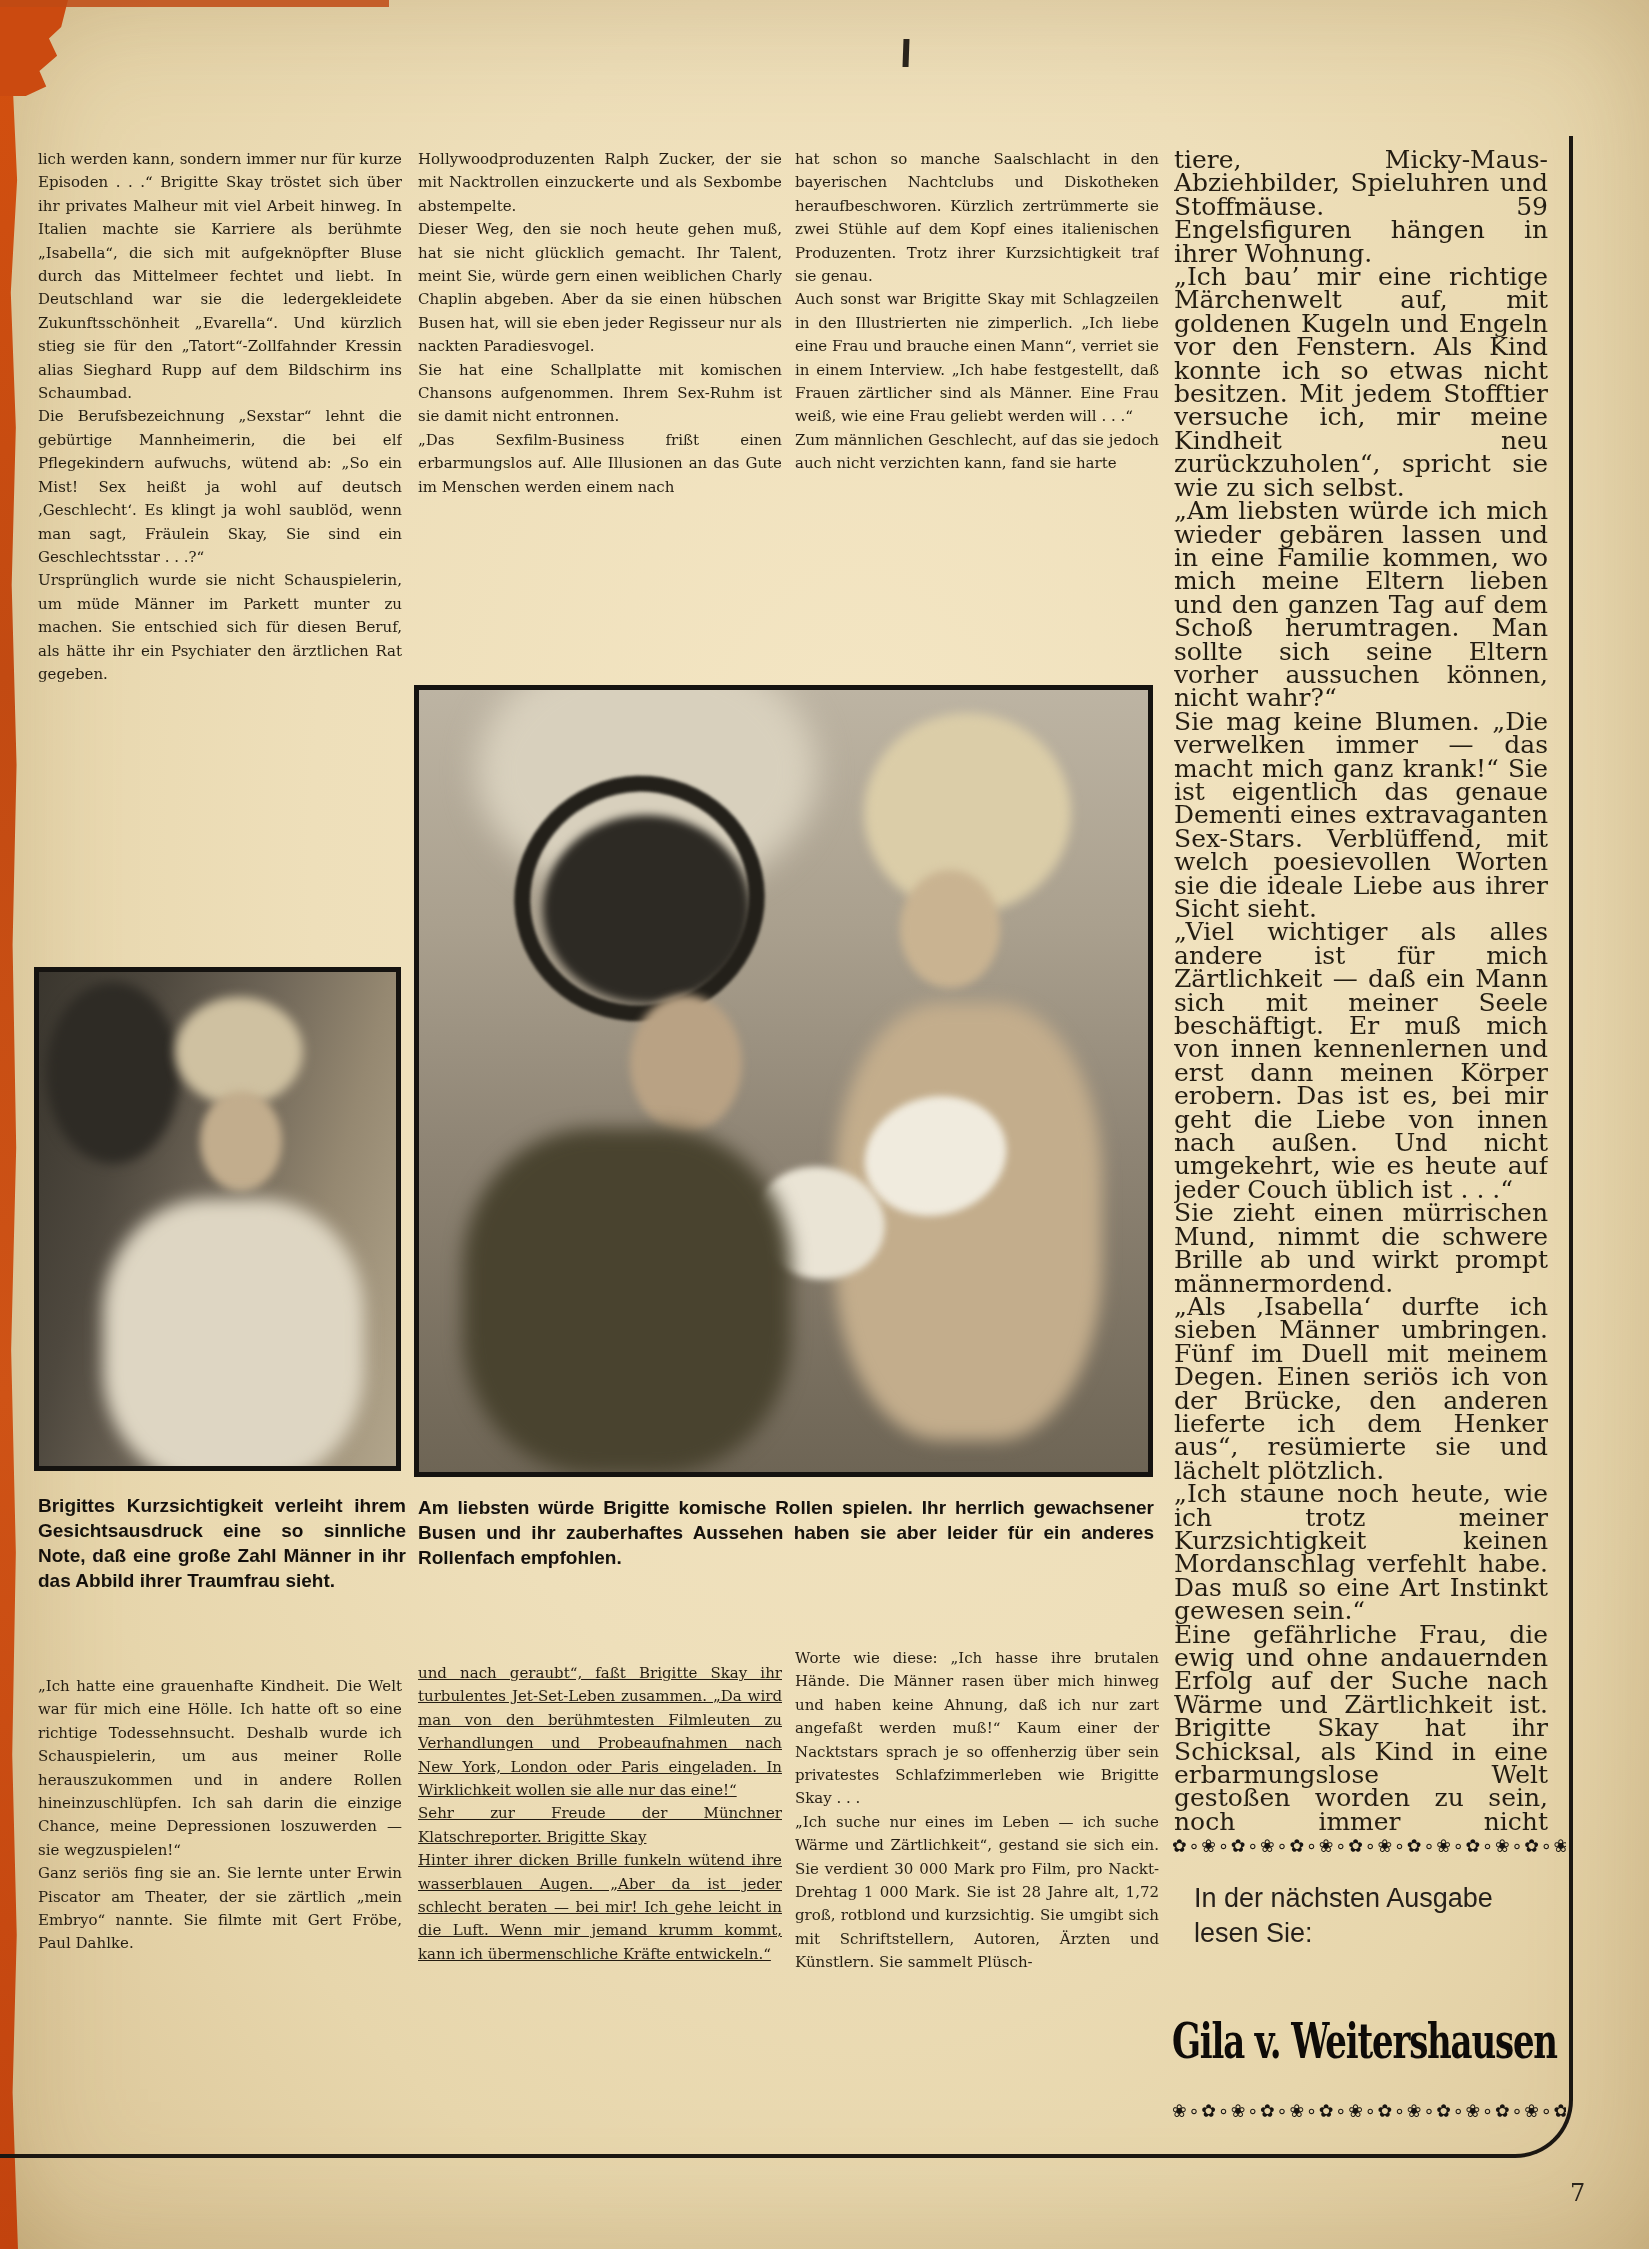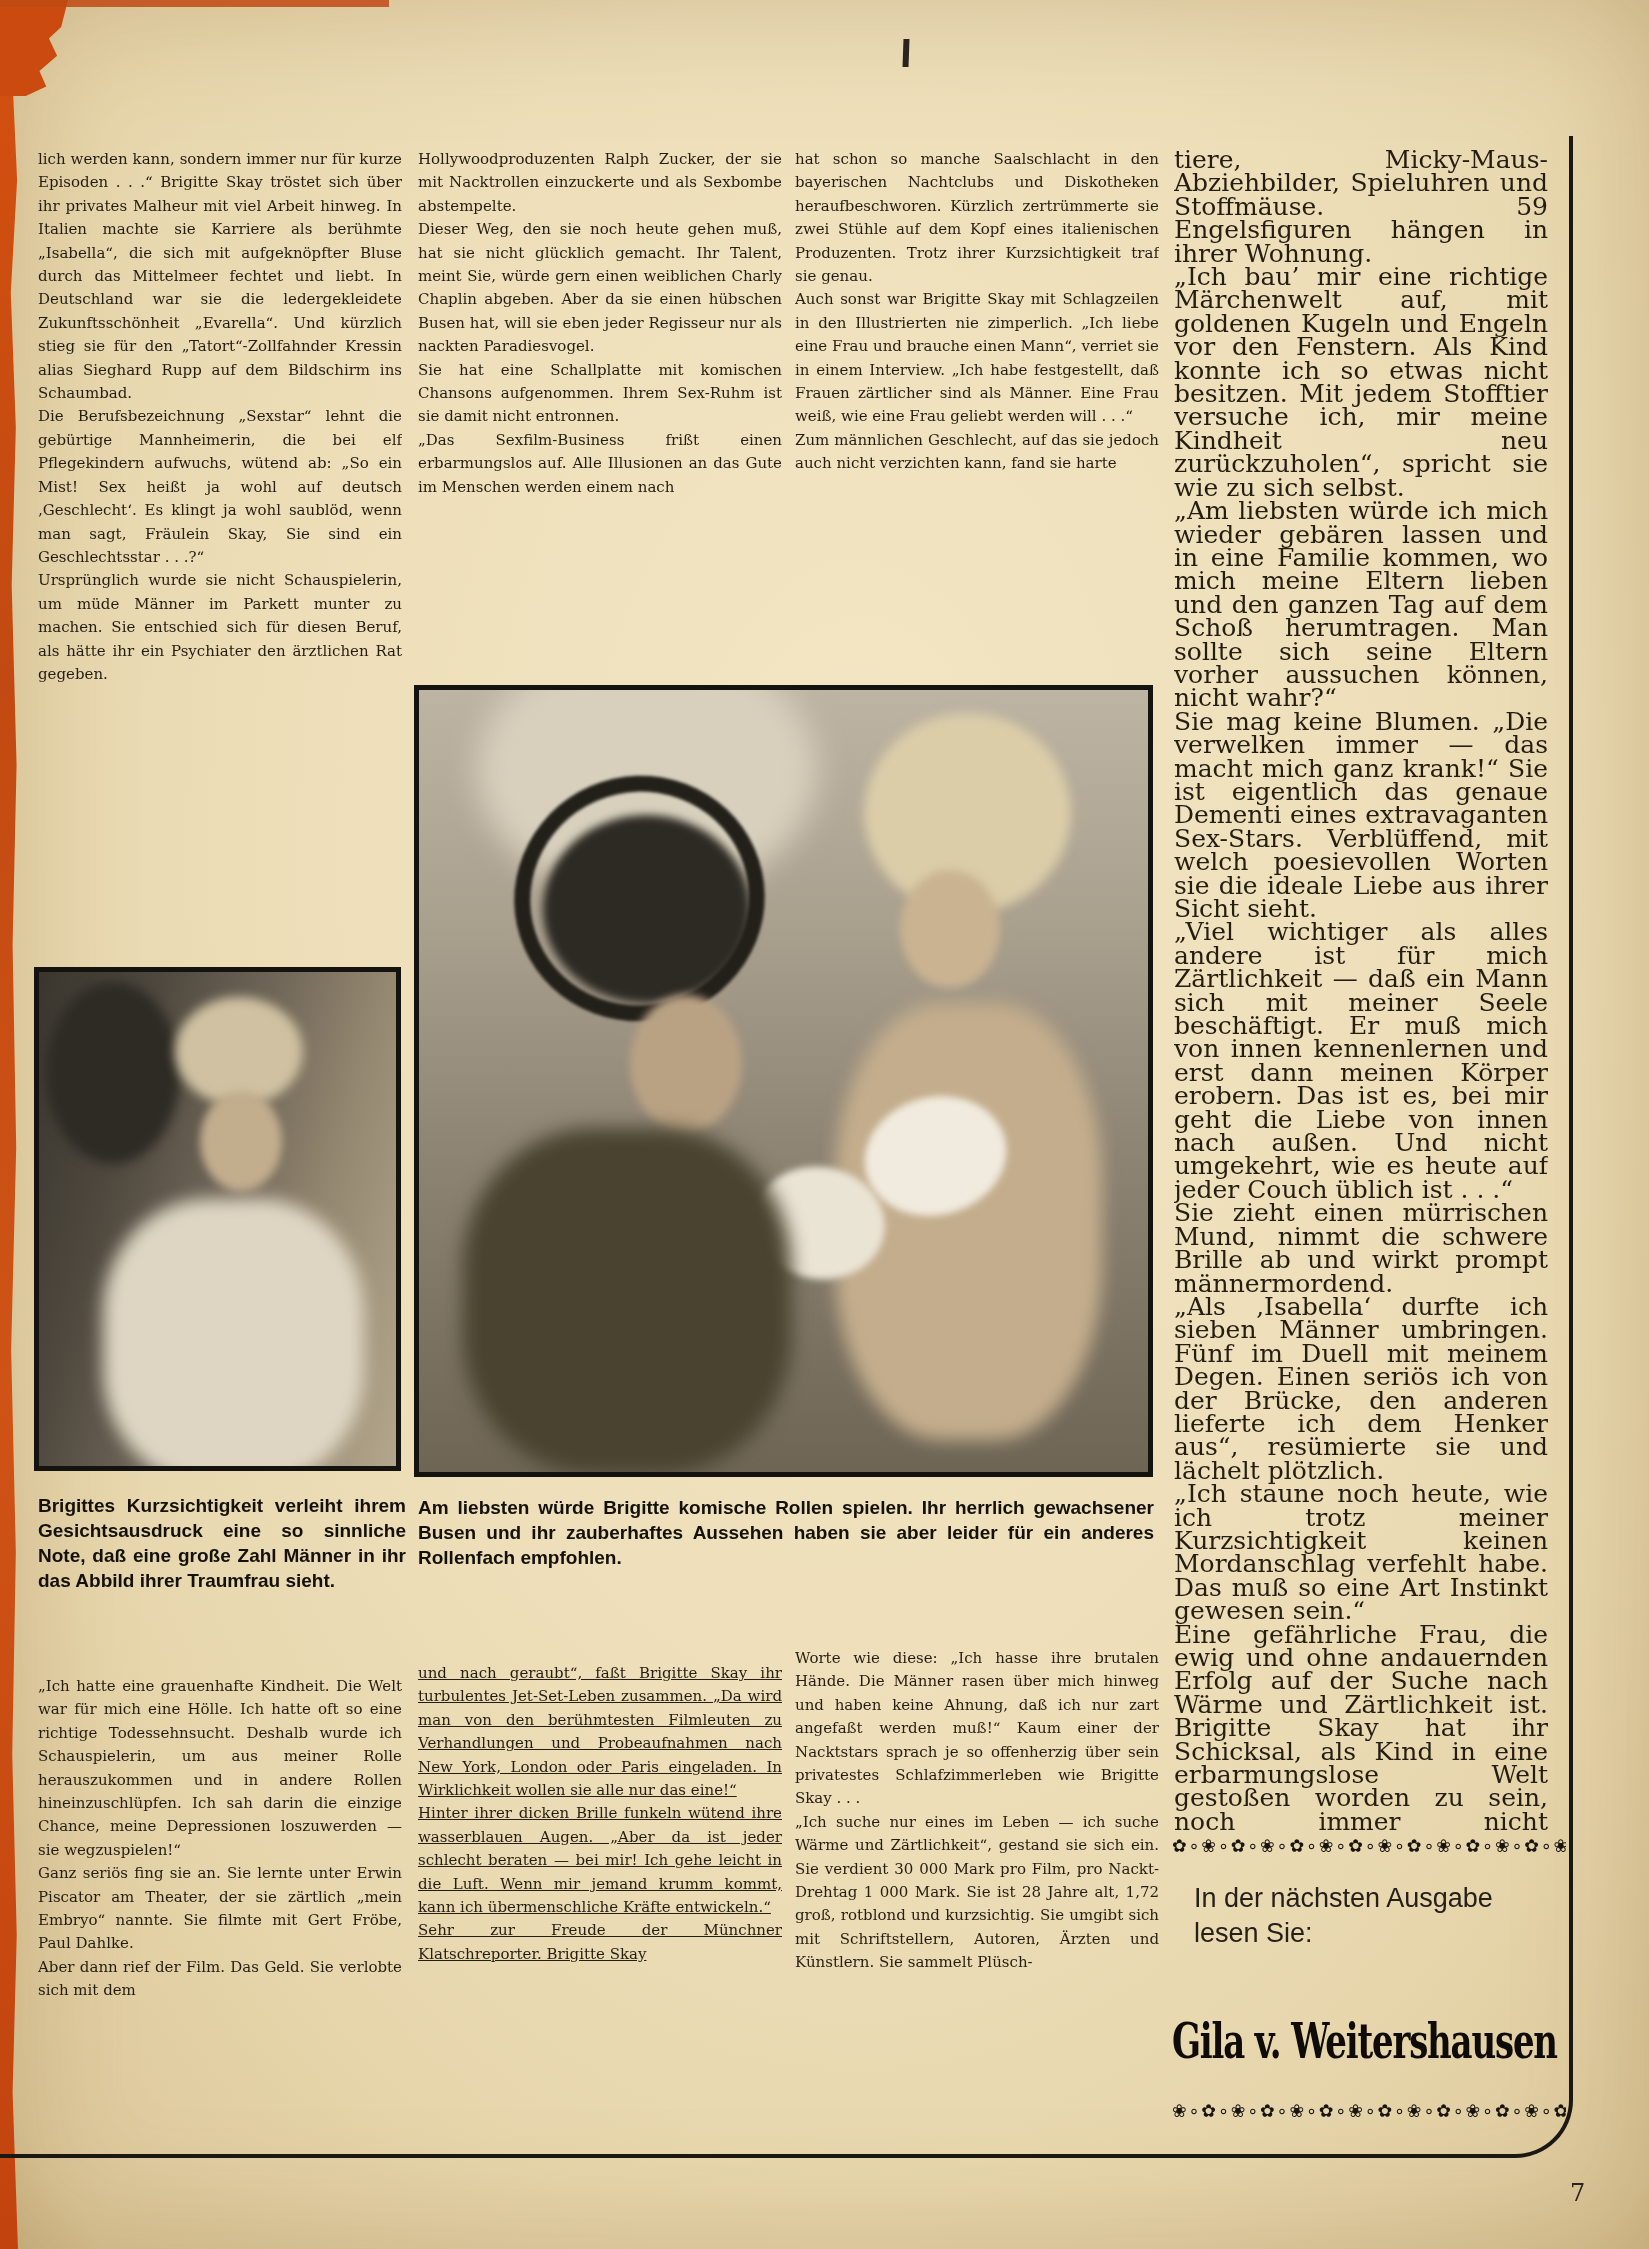--- a/index.html
+++ b/index.html
@@ -130,26 +130,25 @@
     <div class="blob pl-man-hair"></div>
     <div class="blob pl-headphone"></div>
     <div class="blob pl-man-face"></div>
     <div class="blob pl-man-body"></div>
   </div>
   <div class="caption" id="caption-large">Am liebsten würde Brigitte komische Rollen spielen. Ihr herrlich gewachsener Busen und ihr zauberhaftes Aussehen haben sie aber leider für ein anderes Rollenfach empfohlen.</div>
 
   <div class="col" id="col1-bottom">
       <p>„Ich hatte eine grauenhafte Kindheit. Die Welt war für mich eine Hölle. Ich hatte oft so eine richtige Todessehnsucht. Deshalb wurde ich Schauspielerin, um aus meiner Rolle herauszukommen und in andere Rollen hineinzuschlüpfen. Ich sah darin die einzige Chance, meine Depressionen loszuwerden — sie wegzuspielen!“</p>
       <p>Ganz seriös fing sie an. Sie lernte unter Erwin Piscator am Theater, der sie zärtlich „mein Embryo“ nannte. Sie filmte mit Gert Fröbe, Paul Dahlke.</p>
-      <p>Aber dann rief der Film. Das Geld. Sie verlobte sich mit dem</p>
     </div>
   <div class="col" id="col2-bottom">
       <p>und nach geraubt“, faßt Brigitte Skay ihr turbulentes Jet-Set-Leben zusammen. „Da wird man von den berühmtesten Filmleuten zu Verhandlungen und Probeaufnahmen nach New York, London oder Paris eingeladen. In Wirklichkeit wollen sie alle nur das eine!“</p>
+      <p>Sehr zur Freude der Münchner Klatschreporter. Brigitte Skay</p>
       <p>Hinter ihrer dicken Brille funkeln wütend ihre wasserblauen Augen. „Aber da ist jeder schlecht beraten — bei mir! Ich gehe leicht in die Luft. Wenn mir jemand krumm kommt, kann ich übermenschliche Kräfte entwickeln.“</p>
-      <p>Sehr zur Freude der Münchner Klatschreporter. Brigitte Skay</p>
     </div>
   <div class="col" id="col3-bottom">
       <p>Worte wie diese: „Ich hasse ihre brutalen Hände. Die Männer rasen über mich hinweg und haben keine Ahnung, daß ich nur zart angefaßt werden muß!“ Kaum einer der Nacktstars sprach je so offenherzig über sein privatestes Schlafzimmerleben wie Brigitte Skay . . .</p>
       <p>„Ich suche nur eines im Leben — ich suche Wärme und Zärtlichkeit“, gestand sie sich ein. Sie verdient 30 000 Mark pro Film, pro Nackt-Drehtag 1 000 Mark. Sie ist 28 Jahre alt, 1,72 groß, rotblond und kurzsichtig. Sie umgibt sich mit Schriftstellern, Autoren, Ärzten und Künstlern. Sie sammelt Plüsch-</p>
     </div>
 
   <div class="ornament" id="ornament-top">✿∘❀∘✿∘❀∘✿∘❀∘✿∘❀∘✿∘❀∘✿∘❀∘✿∘❀∘✿</div>
   <div id="teaser">
     <div>In der nächsten Ausgabe</div>
     <div>lesen Sie:</div>

